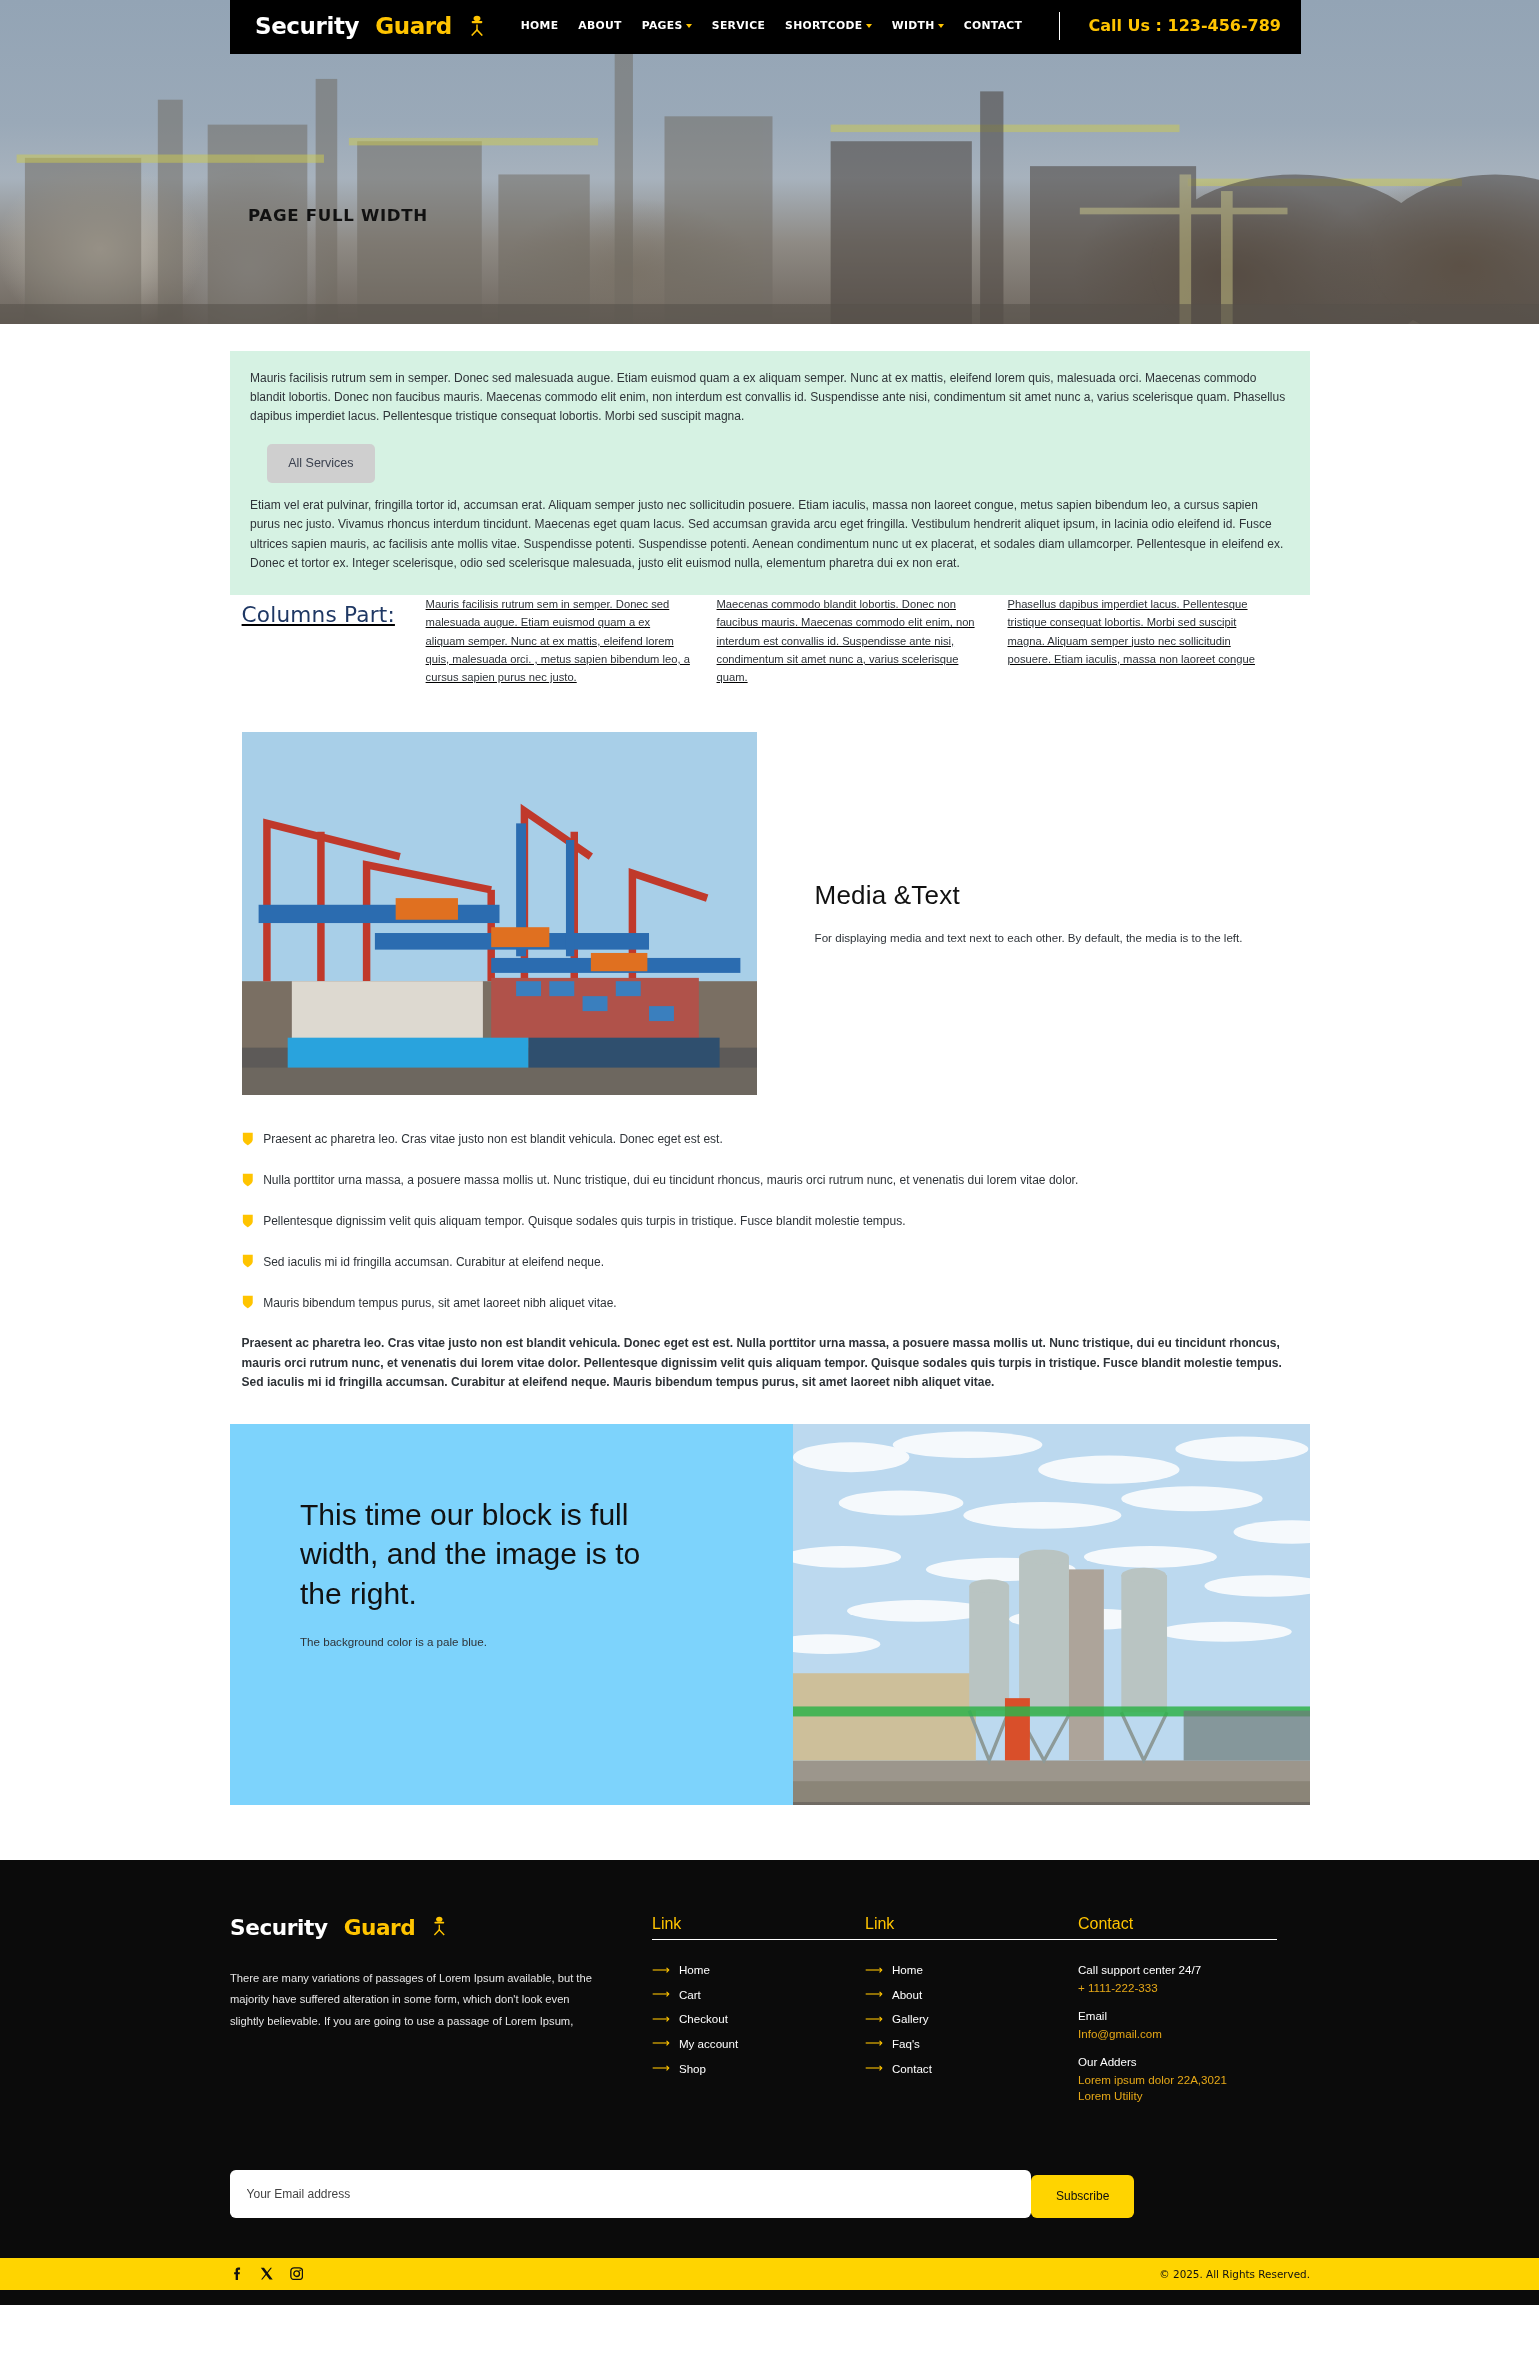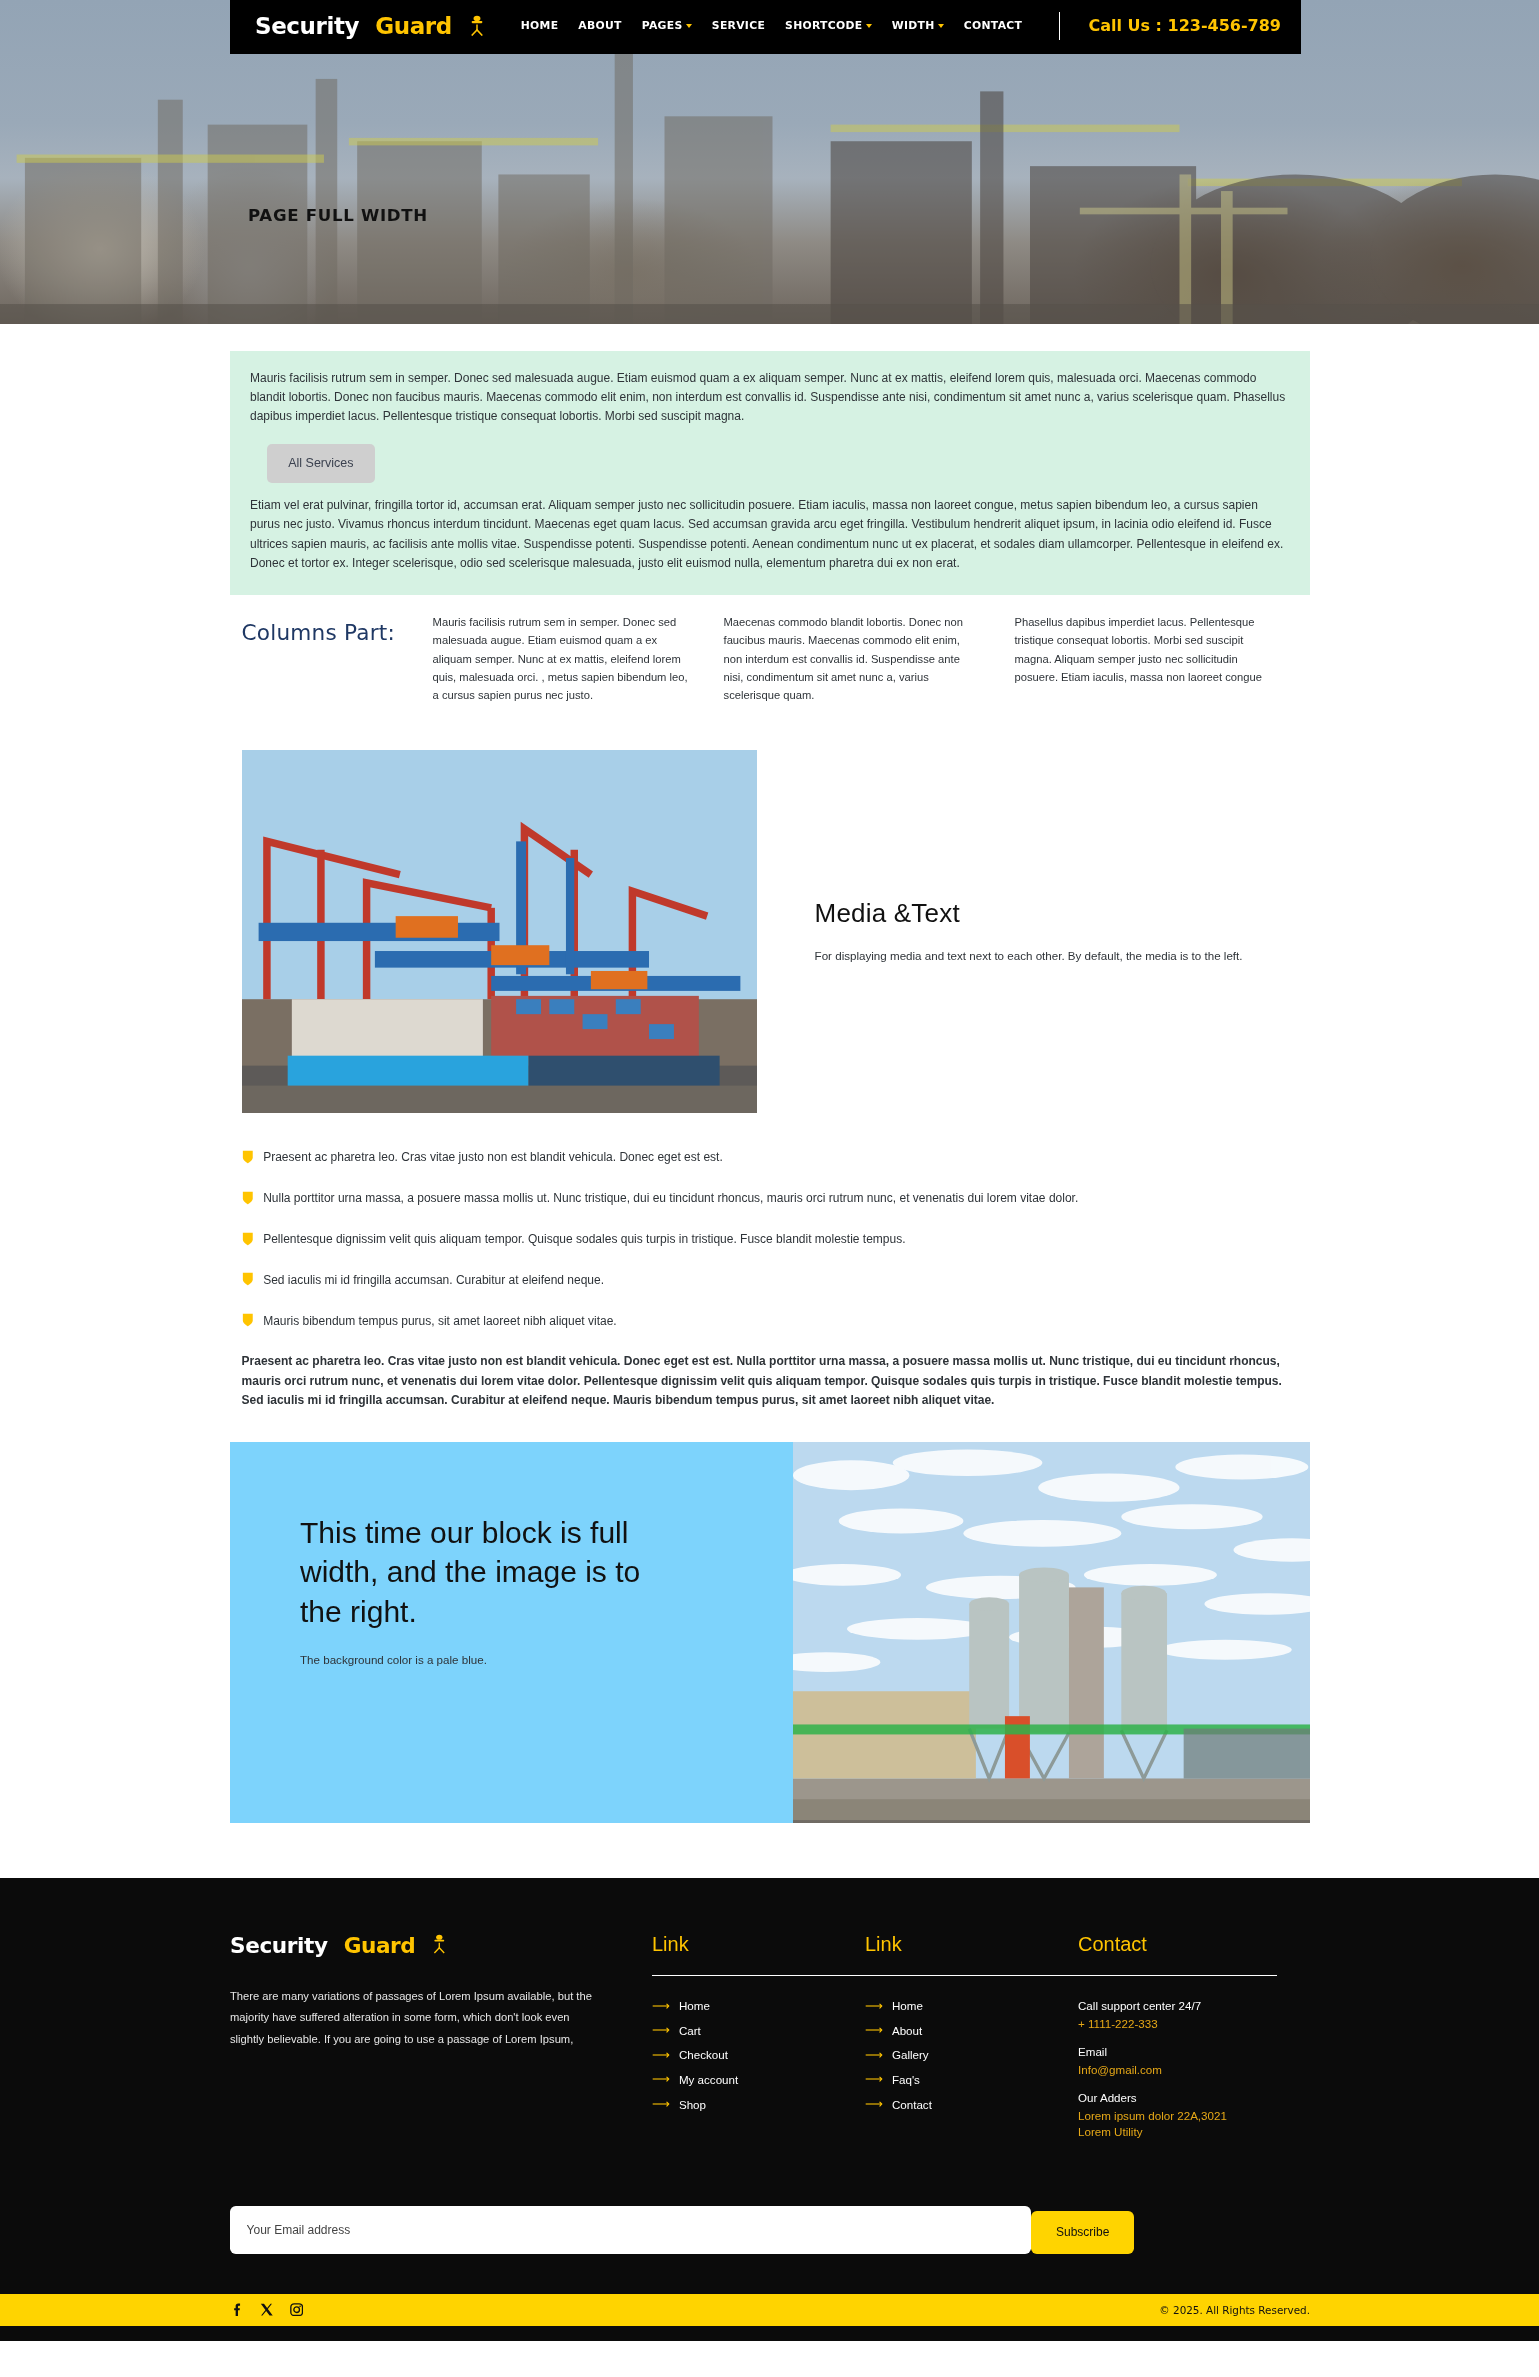--- a/index.html
+++ b/index.html
@@ -166,23 +166,23 @@
     padding: 12.5px 21.6px;
     font-size: 12.5px;
     color: #3c4250;
     cursor: pointer;
     font-family: "Liberation Sans", sans-serif;
   }
 
   
   .columns-part {
     display: flex;
-    gap: 7px;
-    margin-top: 18px;
+    gap: 0;
     padding: 0 11.6px;
+    text-decoration: underline;
   }
   .columns-title {
     width: 184px;
     flex: 0 0 184px;
     font-family: "DejaVu Sans", sans-serif;
     font-size: 21.6px;
     font-weight: normal;
     color: #1f3864;
     padding-top: 6.6px;
     letter-spacing: 0.2px;
@@ -317,23 +317,23 @@
   .f-about p {
     color: #e6e6e6;
     font-size: 11.2px;
     line-height: 1.92;
     max-width: 374px;
   }
   .f-col { flex: 0 0 213px; }
   .f-col.contact { flex: 1 1 0; padding-right: 33px; }
   .f-col h3, .f-col.contact h3 {
     color: #ffc400;
-    font-size: 20px;
+    font-size: 16px;
     font-weight: normal;
-    margin-bottom: 19px;
+    margin-bottom: 6px;
   }
   .f-rule { height: 1.7px; background: #fff; margin-bottom: 23px; }
   .f-links { list-style: none; }
   .f-links li { margin-bottom: 11.6px; display: flex; align-items: center; gap: 9px; }
   .f-links a { color: #fff; font-size: 11.6px; text-decoration: none; }
   .arrow-ic { color: #ffc400; font-size: 12.5px; line-height: 1; }
   .c-group { margin-bottom: 15px; }
   .c-label { color: #fff; font-size: 11.6px; margin-bottom: 5px; }
   .c-value { color: #e6a817; font-size: 11.6px; display: block; text-decoration: none; margin-bottom: 2.5px; }
 

